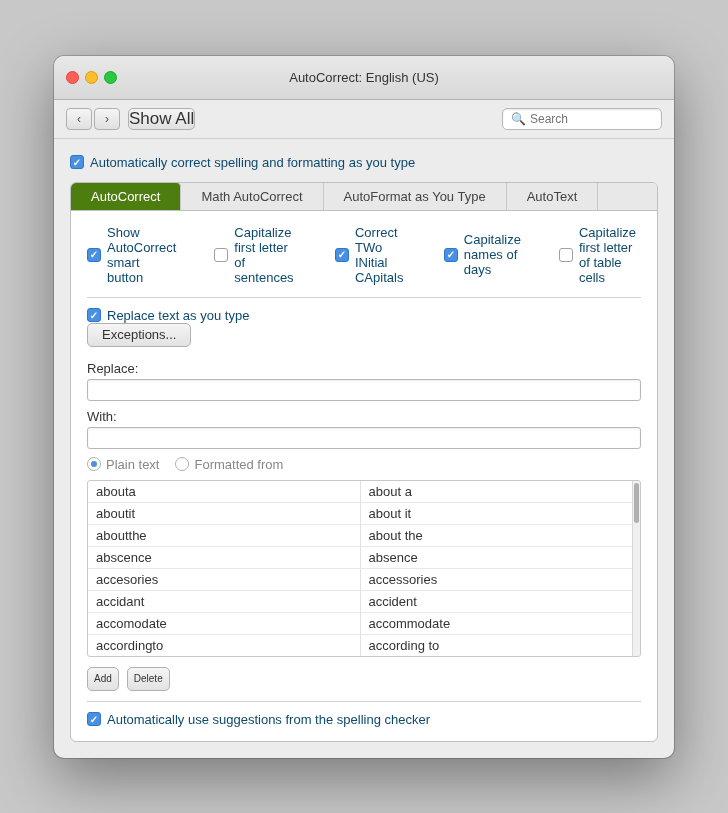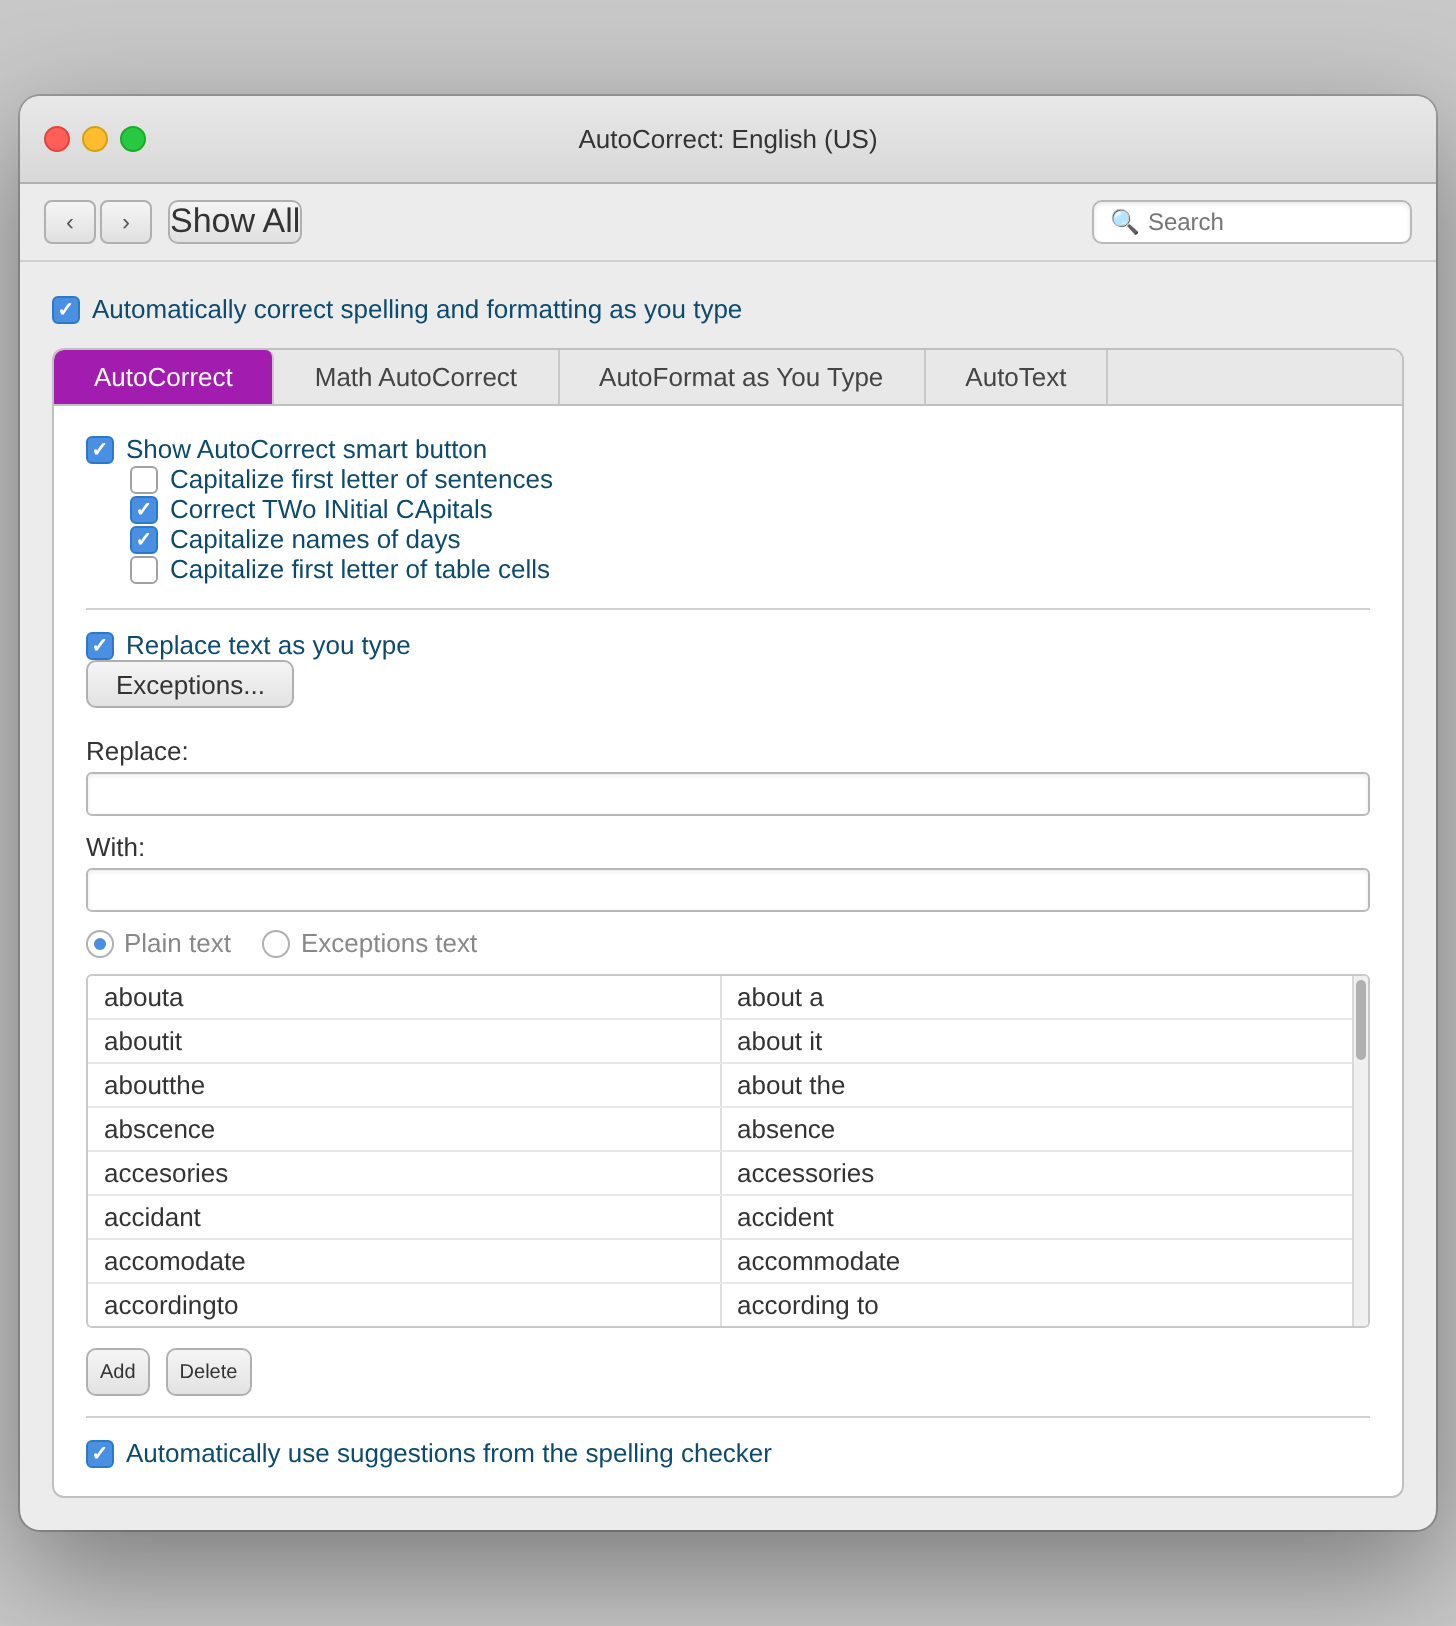--- a/index.html
+++ b/index.html
@@ -8,21 +8,21 @@
       background: #c8c8c8;
       display: flex;
       justify-content: center;
       align-items: center;
       min-height: 813px;
       font-family: -apple-system, BlinkMacSystemFont, "San Francisco", "Helvetica Neue", Helvetica, Arial, sans-serif;
       font-size: 13px;
     }
 
     .window {
-      width: 708px;
+      width: 620px;
       background: #ececec;
       border-radius: 10px;
       box-shadow: 0 20px 60px rgba(0,0,0,0.4), 0 0 0 1px rgba(0,0,0,0.2);
       overflow: hidden;
     }
 
     .title-bar {
       background: linear-gradient(to bottom, #e8e8e8, #d8d8d8);
       border-bottom: 1px solid #b0b0b0;
       height: 44px;
@@ -154,33 +154,33 @@
     .tab {
       padding: 6px 20px;
       font-size: 13px;
       cursor: pointer;
       color: #444;
       border-right: 1px solid #c8c8c8;
       white-space: nowrap;
     }
 
     .tab.active {
-      background: #a21caf;
+      background: #4d7c0f;
       color: white;
       border-radius: 4px 4px 0 0;
     }
 
     .tab-content {
       padding: 14px 16px;
     }
 
     .checkbox-group {
       display: flex;
-      flex-direction: column;
-      gap: 0;
+      flex-direction: row;
+      gap: 16px;
       margin-bottom: 12px;
     }
 
     .checkbox-row {
       display: flex;
       align-items: center;
       gap: 6px;
     }
 
     .checkbox-row.indent {
@@ -458,21 +458,21 @@
           <div class="field-label">With:</div>
           <input class="text-input" type="text" style="">
 
           <div class="radio-row">
             <div class="radio-item">
               <div class="radio-circle selected"></div>
               <span>Plain text</span>
             </div>
             <div class="radio-item">
               <div class="radio-circle"></div>
-              <span>Exceptions text</span>
+              <span>Formatted from</span>
             </div>
           </div>
 
           
           <div class="table-wrapper">
             <div class="table-inner">
               <div class="table-row">
                 <div class="table-cell">abouta</div>
                 <div class="table-cell">about a</div>
               </div>

